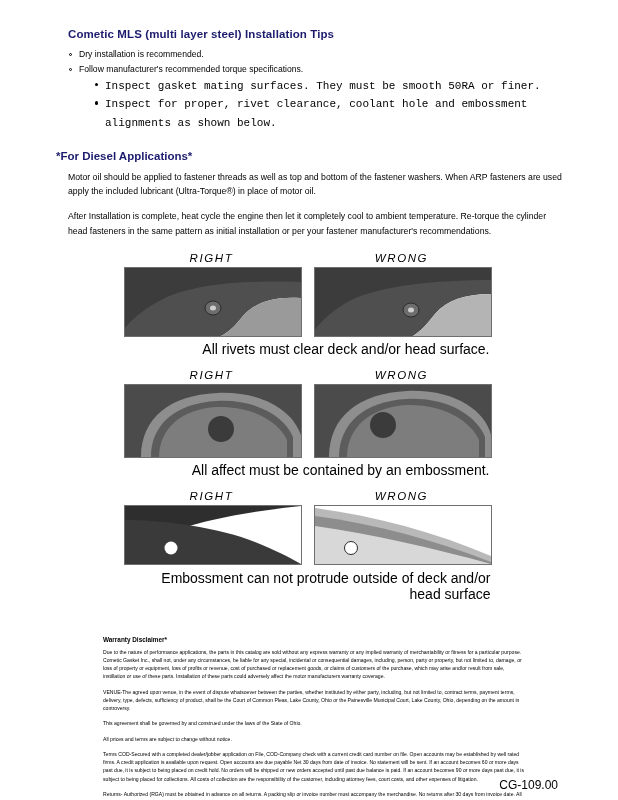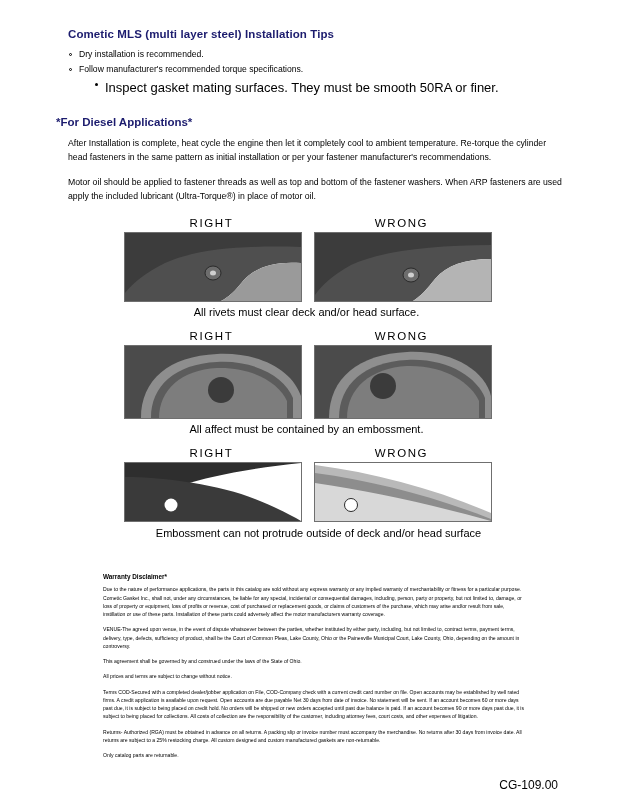--- a/index.html
+++ b/index.html
@@ -51,24 +51,25 @@
     border: 1px solid #000;
     border-radius: 50%;
     box-sizing: border-box;
   }
   .sub-list {
     margin: 0;
     padding: 0;
     list-style: none;
   }
   .sub-list > li {
-    font-size: 13px;
+    font-size: 11px;
     line-height: 1.72;
     position: relative;
     padding-left: 13px;
+    font-family: Liberation Mono, monospace;
   }
   .sub-list > li:before {
     content: "";
     position: absolute;
     left: 3px;
     top: 6px;
     width: 3.4px;
     height: 3.4px;
     background: #000;
     border-radius: 50%;
@@ -88,42 +89,43 @@
 
   
   .figures {
     margin-top: 14px;
     position: relative;
   }
   .figrow {
     display: flex;
     justify-content: center;
     gap: 14px;
+    font-style: italic;
   }
   .figcell { width: 176px; }
   .figlabel {
     text-align: center;
     font-size: 11.5px;
     letter-spacing: 1.6px;
     margin-bottom: 3px;
   }
   .figbox {
     width: 176px;
     height: 68px;
     border: 1px solid #6f6f6f;
     position: relative;
     overflow: hidden;
     background: #ffffff;
   }
   .figbox.tall { height: 72px; }
   .figbox.short { height: 58px; }
   .figcaption {
-    font-size: 11px;
+    font-size: 14px;
     margin: 4px 0 0 0;
-    text-align: center;
+    text-align: right;
   }
   .caption-wrap {
     width: 366px;
     margin: 4px auto 0 auto;
   }
   .caption-wrap.indent { padding-left: 2px; }
 
   
   .annot {
     position: absolute;
@@ -167,26 +169,27 @@
 <div class="page">
 
   <h1 class="title">Cometic MLS (multi layer steel) Installation Tips</h1>
 
   <ul class="bullet-list">
     <li>Dry installation is recommended.</li>
     <li>Follow manufacturer's recommended torque specifications.</li>
   </ul>
   <ul class="sub-list" style="margin-left:46px;">
     <li>Inspect gasket mating surfaces.  They must be smooth 50RA or finer.</li>
+    <li>Inspect for proper, rivet clearance, coolant hole and embossment alignments as shown below.</li>
   </ul>
 
   <h2 class="section-head">*For Diesel Applications*</h2>
 
+  <p class="para">Motor oil should be applied to fastener threads as well as top and bottom of the fastener washers.  When ARP fasteners are used apply the included lubricant (Ultra-Torque®) in place of motor oil.</p>
   <p class="para">After Installation is complete, heat cycle the engine then let it completely cool to ambient temperature. Re-torque the cylinder head fasteners in the same pattern as initial installation or per your fastener manufacturer's recommendations.</p>
-  <p class="para">Motor oil should be applied to fastener threads as well as top and bottom of the fastener washers.  When ARP fasteners are used apply the included lubricant (Ultra-Torque®) in place of motor oil.</p>
 
   <div class="figures">
 
     <div class="figrow">
       <div class="figcell">
         <div class="figlabel">RIGHT</div>
         <div class="figbox">
           <svg viewBox="0 0 176 68" width="176" height="68">
             <rect x="0" y="0" width="176" height="68" fill="#ffffff"></rect>
             <path d="M0,0 H176 V30 C150,28 130,34 118,48 C110,58 104,64 96,68 H0 Z" fill="#4f4f4f"></path>

